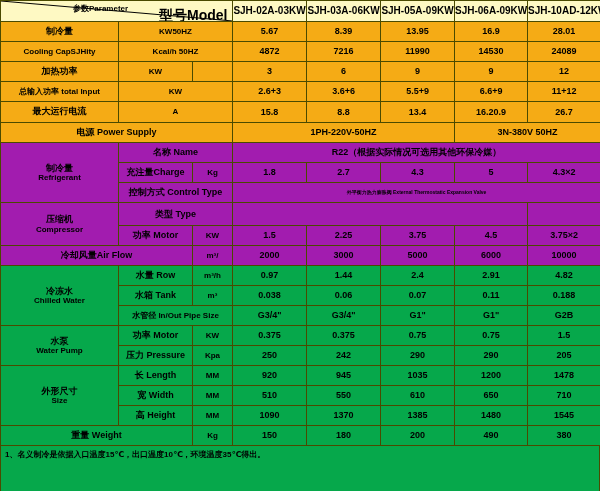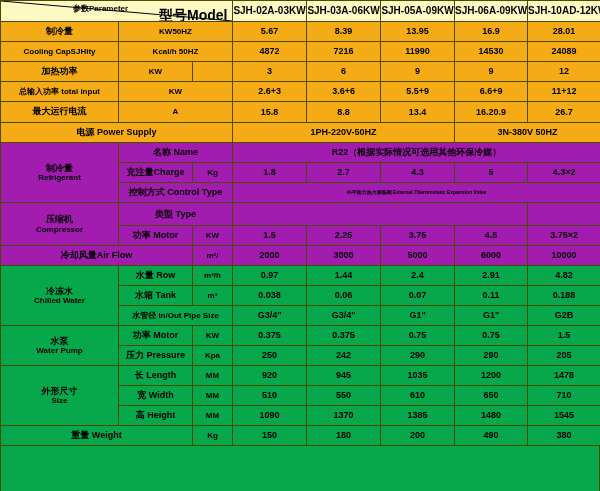--- a/index.html
+++ b/index.html
@@ -325,13 +325,14 @@
     <td class="c-green val">150</td>
     <td class="c-green val">180</td>
     <td class="c-green val">200</td>
     <td class="c-green val">490</td>
     <td class="c-green val">380</td>
   </tr>
 </tbody>
   </table>
 
 <div class="notes">
+  <div>1、名义制冷是依据入口温度15℃，出口温度10℃，环境温度35℃得出。</div>
 </div>
 
 </body></html>

